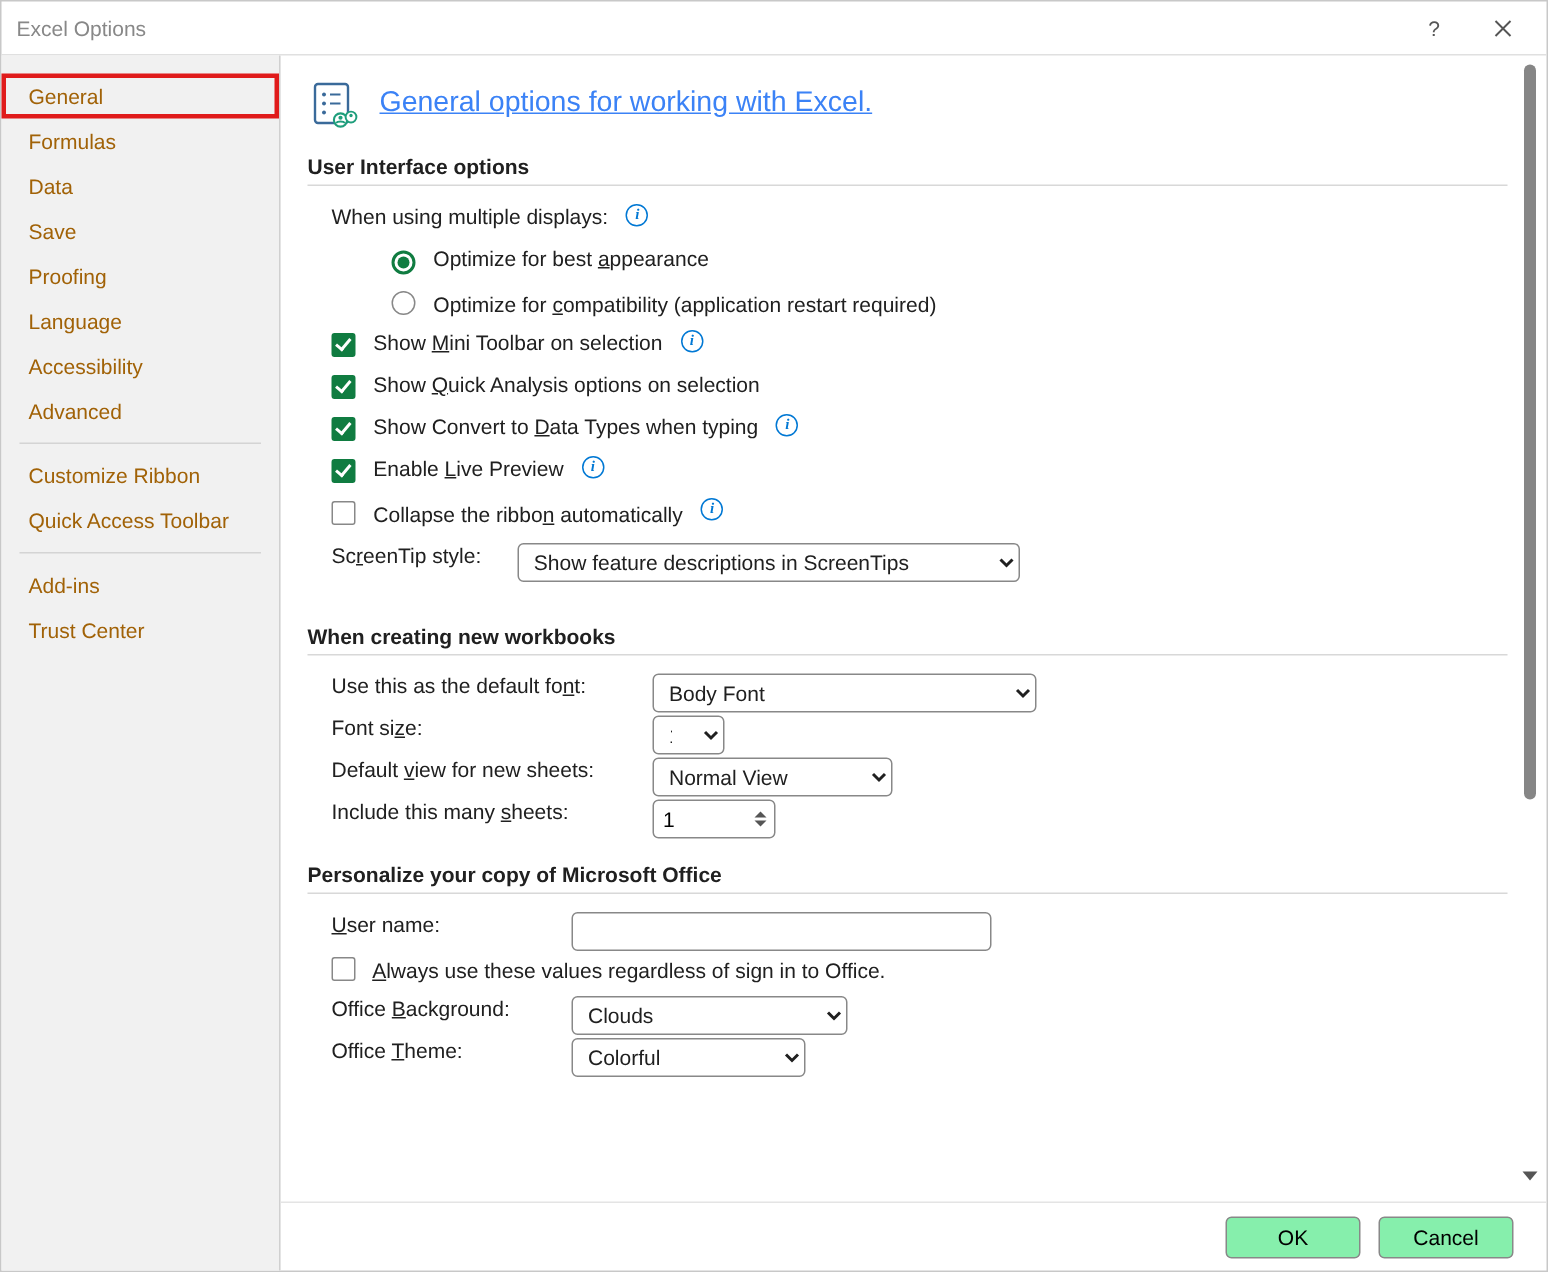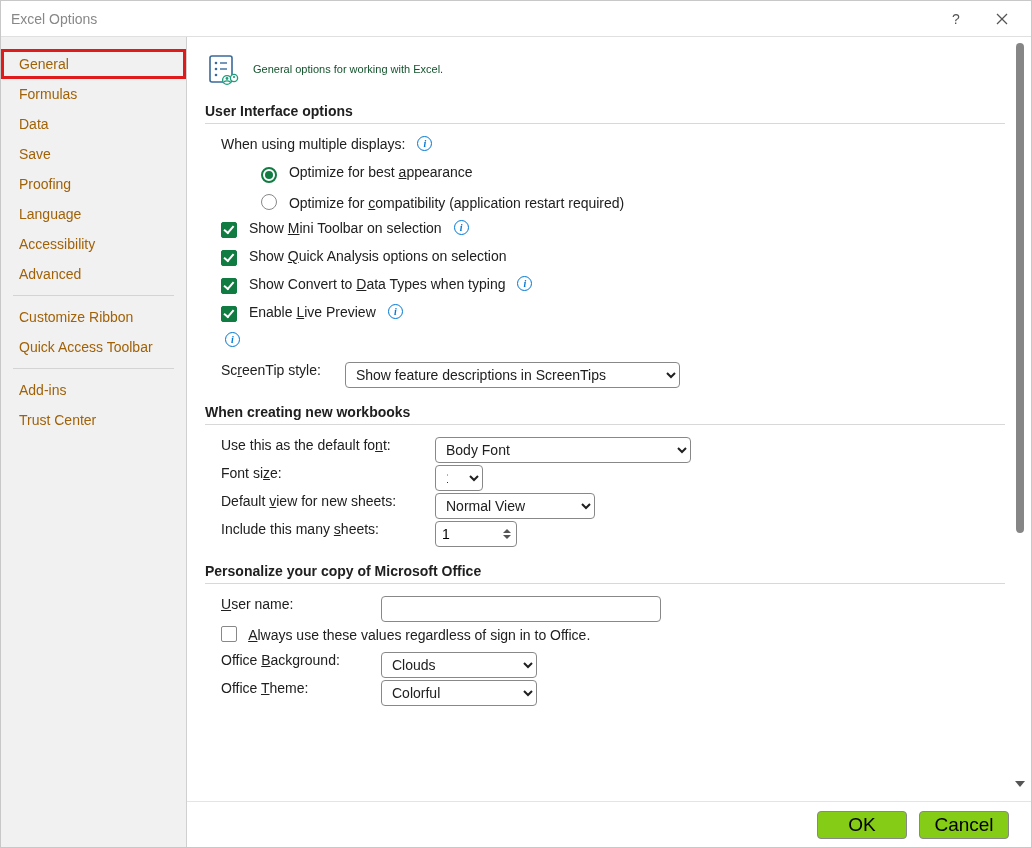--- a/index.html
+++ b/index.html
@@ -70,22 +70,23 @@
     padding: 14px 26px 0 18px;
     position: relative;
   }
   .header-row {
     display: flex;
     align-items: center;
     gap: 12px;
     margin-bottom: 16px;
   }
   .header-row .title-text {
-    font-size: 11px;
-    color: #14532d;
+    font-size: 19px;
+    color: #3b82f6;
+    text-decoration: underline;
   }
   .section-head {
     font-weight: 600;
     margin: 8px 0 4px 0;
   }
   .section-rule {
     border-top: 1px solid #d8d8d8;
     margin: 4px 0 12px 0;
   }
   .indent { margin-left: 16px; }
@@ -222,22 +223,22 @@
     align-items: center;
     gap: 12px;
     padding-right: 22px;
     border-top: 1px solid #e4e4e4;
   }
   .btn {
     min-width: 90px;
     height: 28px;
     border: 1px solid #888;
     border-radius: 4px;
-    background: #84cc16;
-    font-size: 19px;
+    background: #86efac;
+    font-size: 14px;
   }
 </style>
 </head>
 <body>
 
 <div class="window">
 
   <div class="titlebar">
     <span>Excel Options</span>
     <div class="spacer"></div>
@@ -330,32 +331,36 @@
             <span class="info-icon"></span>
           </div>
           <div class="row">
             <label>
               <span class="checkbox-box checked"></span>
               <span>Enable <u>L</u>ive Preview</span>
             </label>
             <span class="info-icon"></span>
           </div>
           <div class="row">
+            <label>
+              <span class="checkbox-box"></span>
+              <span>Collapse the ribbo<u>n</u> automatically</span>
+            </label>
             <span class="info-icon"></span>
           </div>
 
           <div class="row field" style="margin-top:2px;">
             <span>Sc<u>r</u>eenTip style:</span>
             <select style="width:335px;">
               <option>Show feature descriptions in ScreenTips</option>
             </select>
           </div>
         </div>
 
-        <div class="section-head" style="margin-top:14px;">When creating new workbooks</div>
+        <div class="section-head" style="margin-top:26px;">When creating new workbooks</div>
         <div class="section-rule"></div>
 
         <div class="indent">
           <div class="row field">
             <span class="label-col">Use this as the default fo<u>n</u>t:</span>
             <select style="width:256px;">
               <option>Body Font</option>
             </select>
           </div>
           <div class="row field">
@@ -391,21 +396,21 @@
             <input type="text" style="width: 280px;" value="">
           </div>
           <div class="row">
             <label>
               <span class="checkbox-box"></span>
               <span><u>A</u>lways use these values regardless of sign in to Office.</span>
             </label>
           </div>
           <div class="row field">
             <span style="width:136px;">Office <u>B</u>ackground:</span>
-            <select style="width:156px;">
+            <select style="width:184px;">
               <option>Clouds</option>
             </select>
           </div>
           <div class="row field">
             <span style="width:136px;">Office <u>T</u>heme:</span>
             <select style="width:156px;">
               <option>Colorful</option>
             </select>
           </div>
         </div>

